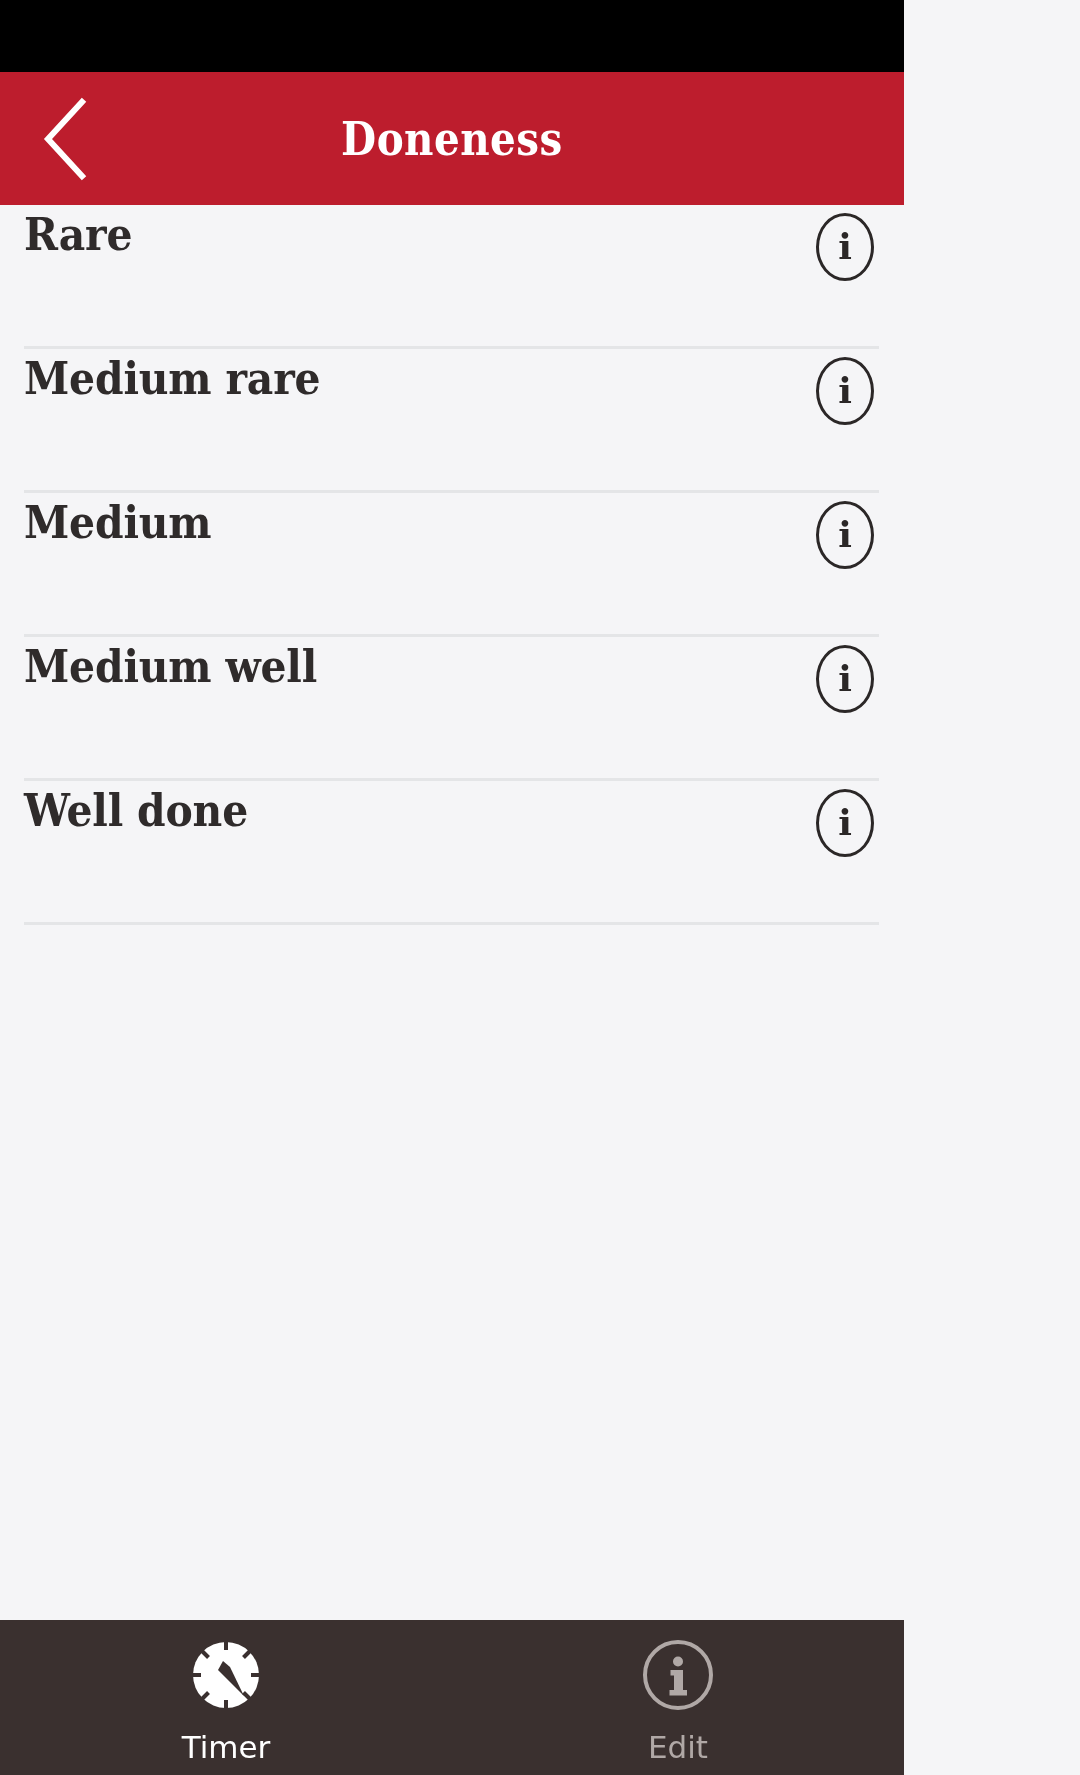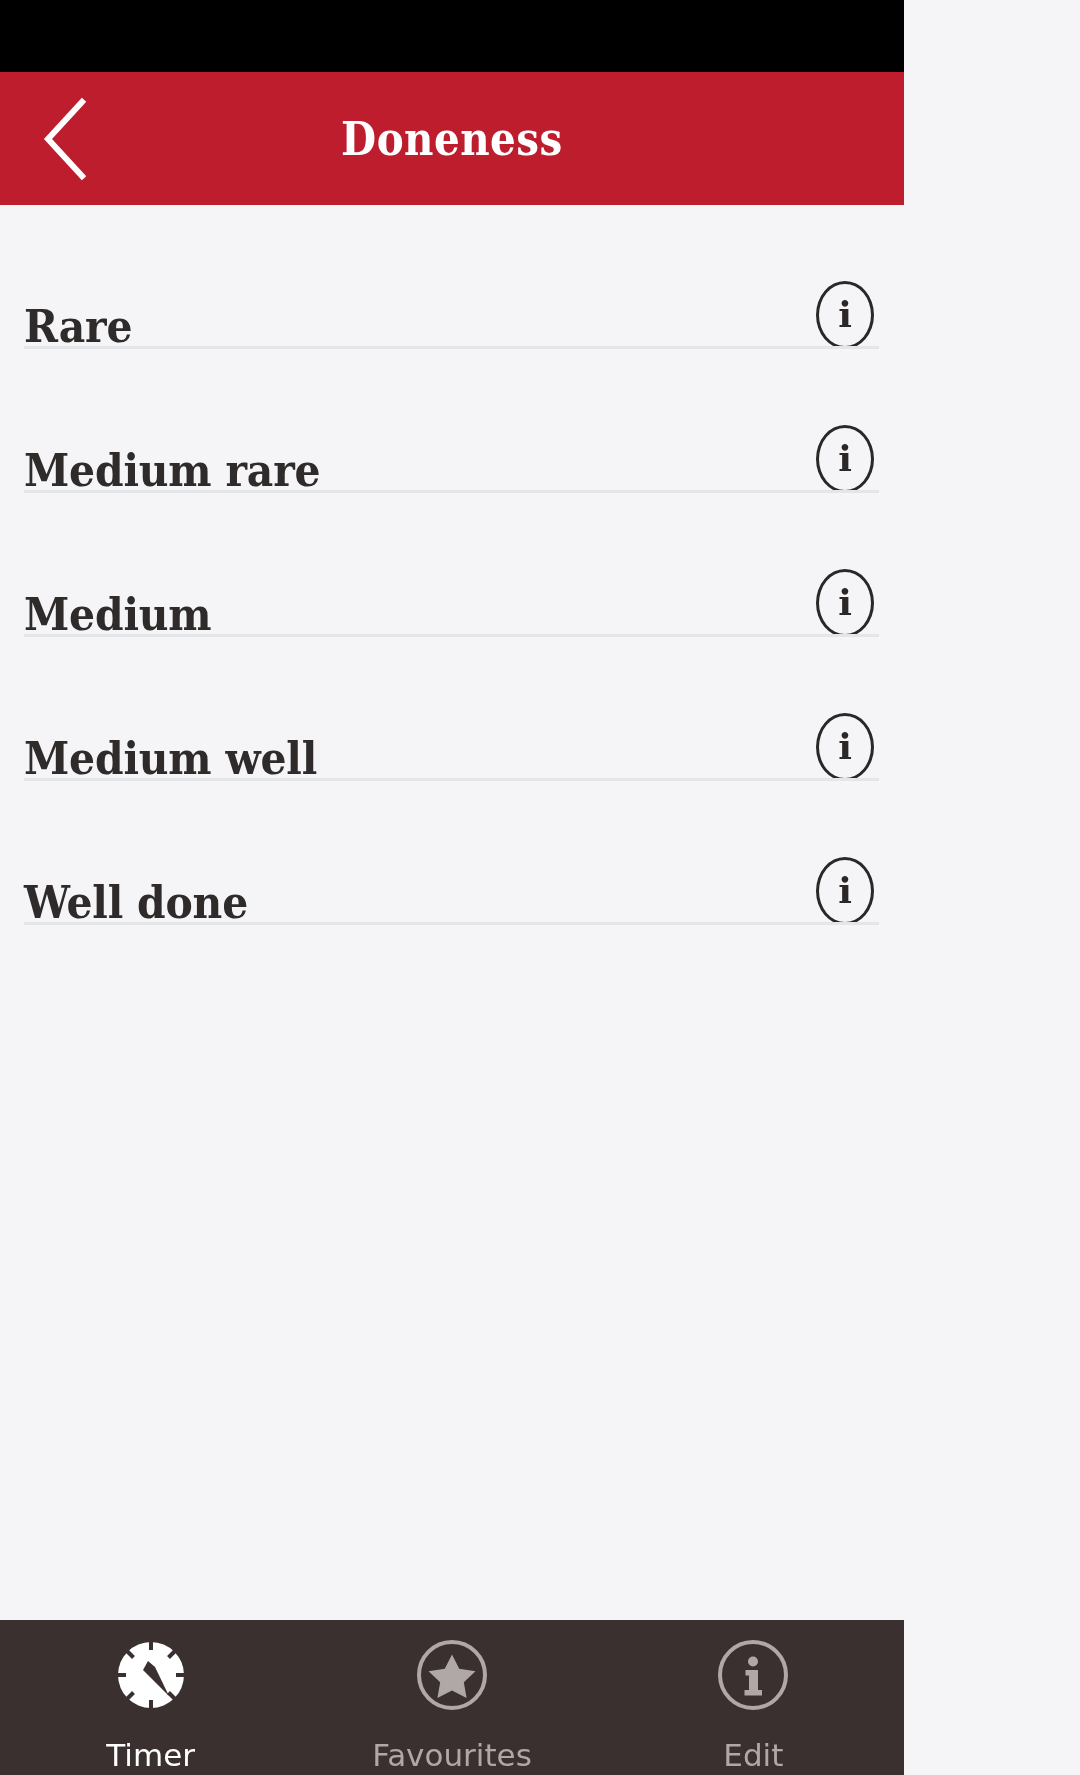--- a/index.html
+++ b/index.html
@@ -36,22 +36,22 @@
     color:#ffffff;
     line-height:1;
     transform:scaleX(0.88);
   }
 
   
   .list { flex:1 1 auto; background:#f5f5f7; overflow:hidden; }
   .list-row {
     position:relative;
     height:144px;
-    display:flex; align-items:flex-end;
-    padding:0 24px;
+    display:flex; align-items:flex-start;
+    padding:8px 24px;
     background:#f5f5f7;
     cursor:pointer;
     gap:27px;
   }
   .list-row::after {
     content:"";
     position:absolute;
     left:24px; right:25px; bottom:0;
     height:3px;
     background:#e4e5e7;
@@ -98,21 +98,21 @@
   .tab {
     flex:1 1 0;
     height:100%;
     display:flex; flex-direction:column;
     align-items:center; justify-content:flex-start;
     padding-top:16px;
     cursor:pointer;
   }
   .tab-icon { width:78px; height:78px; display:block; }
   .tab-label {
-    margin-top:26px;
+    margin-top:18px;
     font-family:"DejaVu Sans", sans-serif;
     font-weight:400;
     font-size:31px;
     line-height:1;
     color:#b0a8a6;
     white-space:nowrap;
   }
   .tab.active .tab-label { color:#ffffff; }
 </style>
 </head>
@@ -194,29 +194,20 @@
               <path d="M36 25 L43 31 L57 60 L31 34 Z" fill="#000"></path>
             </mask>
           </defs>
           <rect x="0" y="0" width="78" height="78" fill="#ffffff" mask="url(#timerMask)"></rect>
         </svg>
       </span>
       <span class="tab-label">Timer</span>
     </div>
 
 
-    <div class="tab">
-      <span class="tab-icon">
-        <svg width="78" height="78" viewBox="0 0 78 78" xmlns="http://www.w3.org/2000/svg">
-          <circle cx="39" cy="39" r="33" fill="none" stroke="#b0a8a6" stroke-width="4"></circle>
-          <path d="M39 18.5 L46.2 32.8 L62.5 35.2 L50.8 46.3 L53.6 62 L39 54.6 L24.4 62 L27.2 46.3 L15.5 35.2 L31.8 32.8 Z" fill="#b0a8a6"></path>
-        </svg>
-      </span>
-      <span class="tab-label">Favourites</span>
-    </div>
 
     <div class="tab">
       <span class="tab-icon">
         <svg width="78" height="78" viewBox="0 0 78 78" xmlns="http://www.w3.org/2000/svg">
           <circle cx="39" cy="39" r="33" fill="none" stroke="#b0a8a6" stroke-width="4"></circle>
           <circle cx="39" cy="25.5" r="5" fill="#b0a8a6"></circle>
           <path d="M31.5 34 L44 34 L44 54 L48 54 L48 59.5 L30.5 59.5 L30.5 54 L35 54 L35 39.5 L31.5 39.5 Z" fill="#b0a8a6"></path>
         </svg>
       </span>
       <span class="tab-label">Edit</span>

